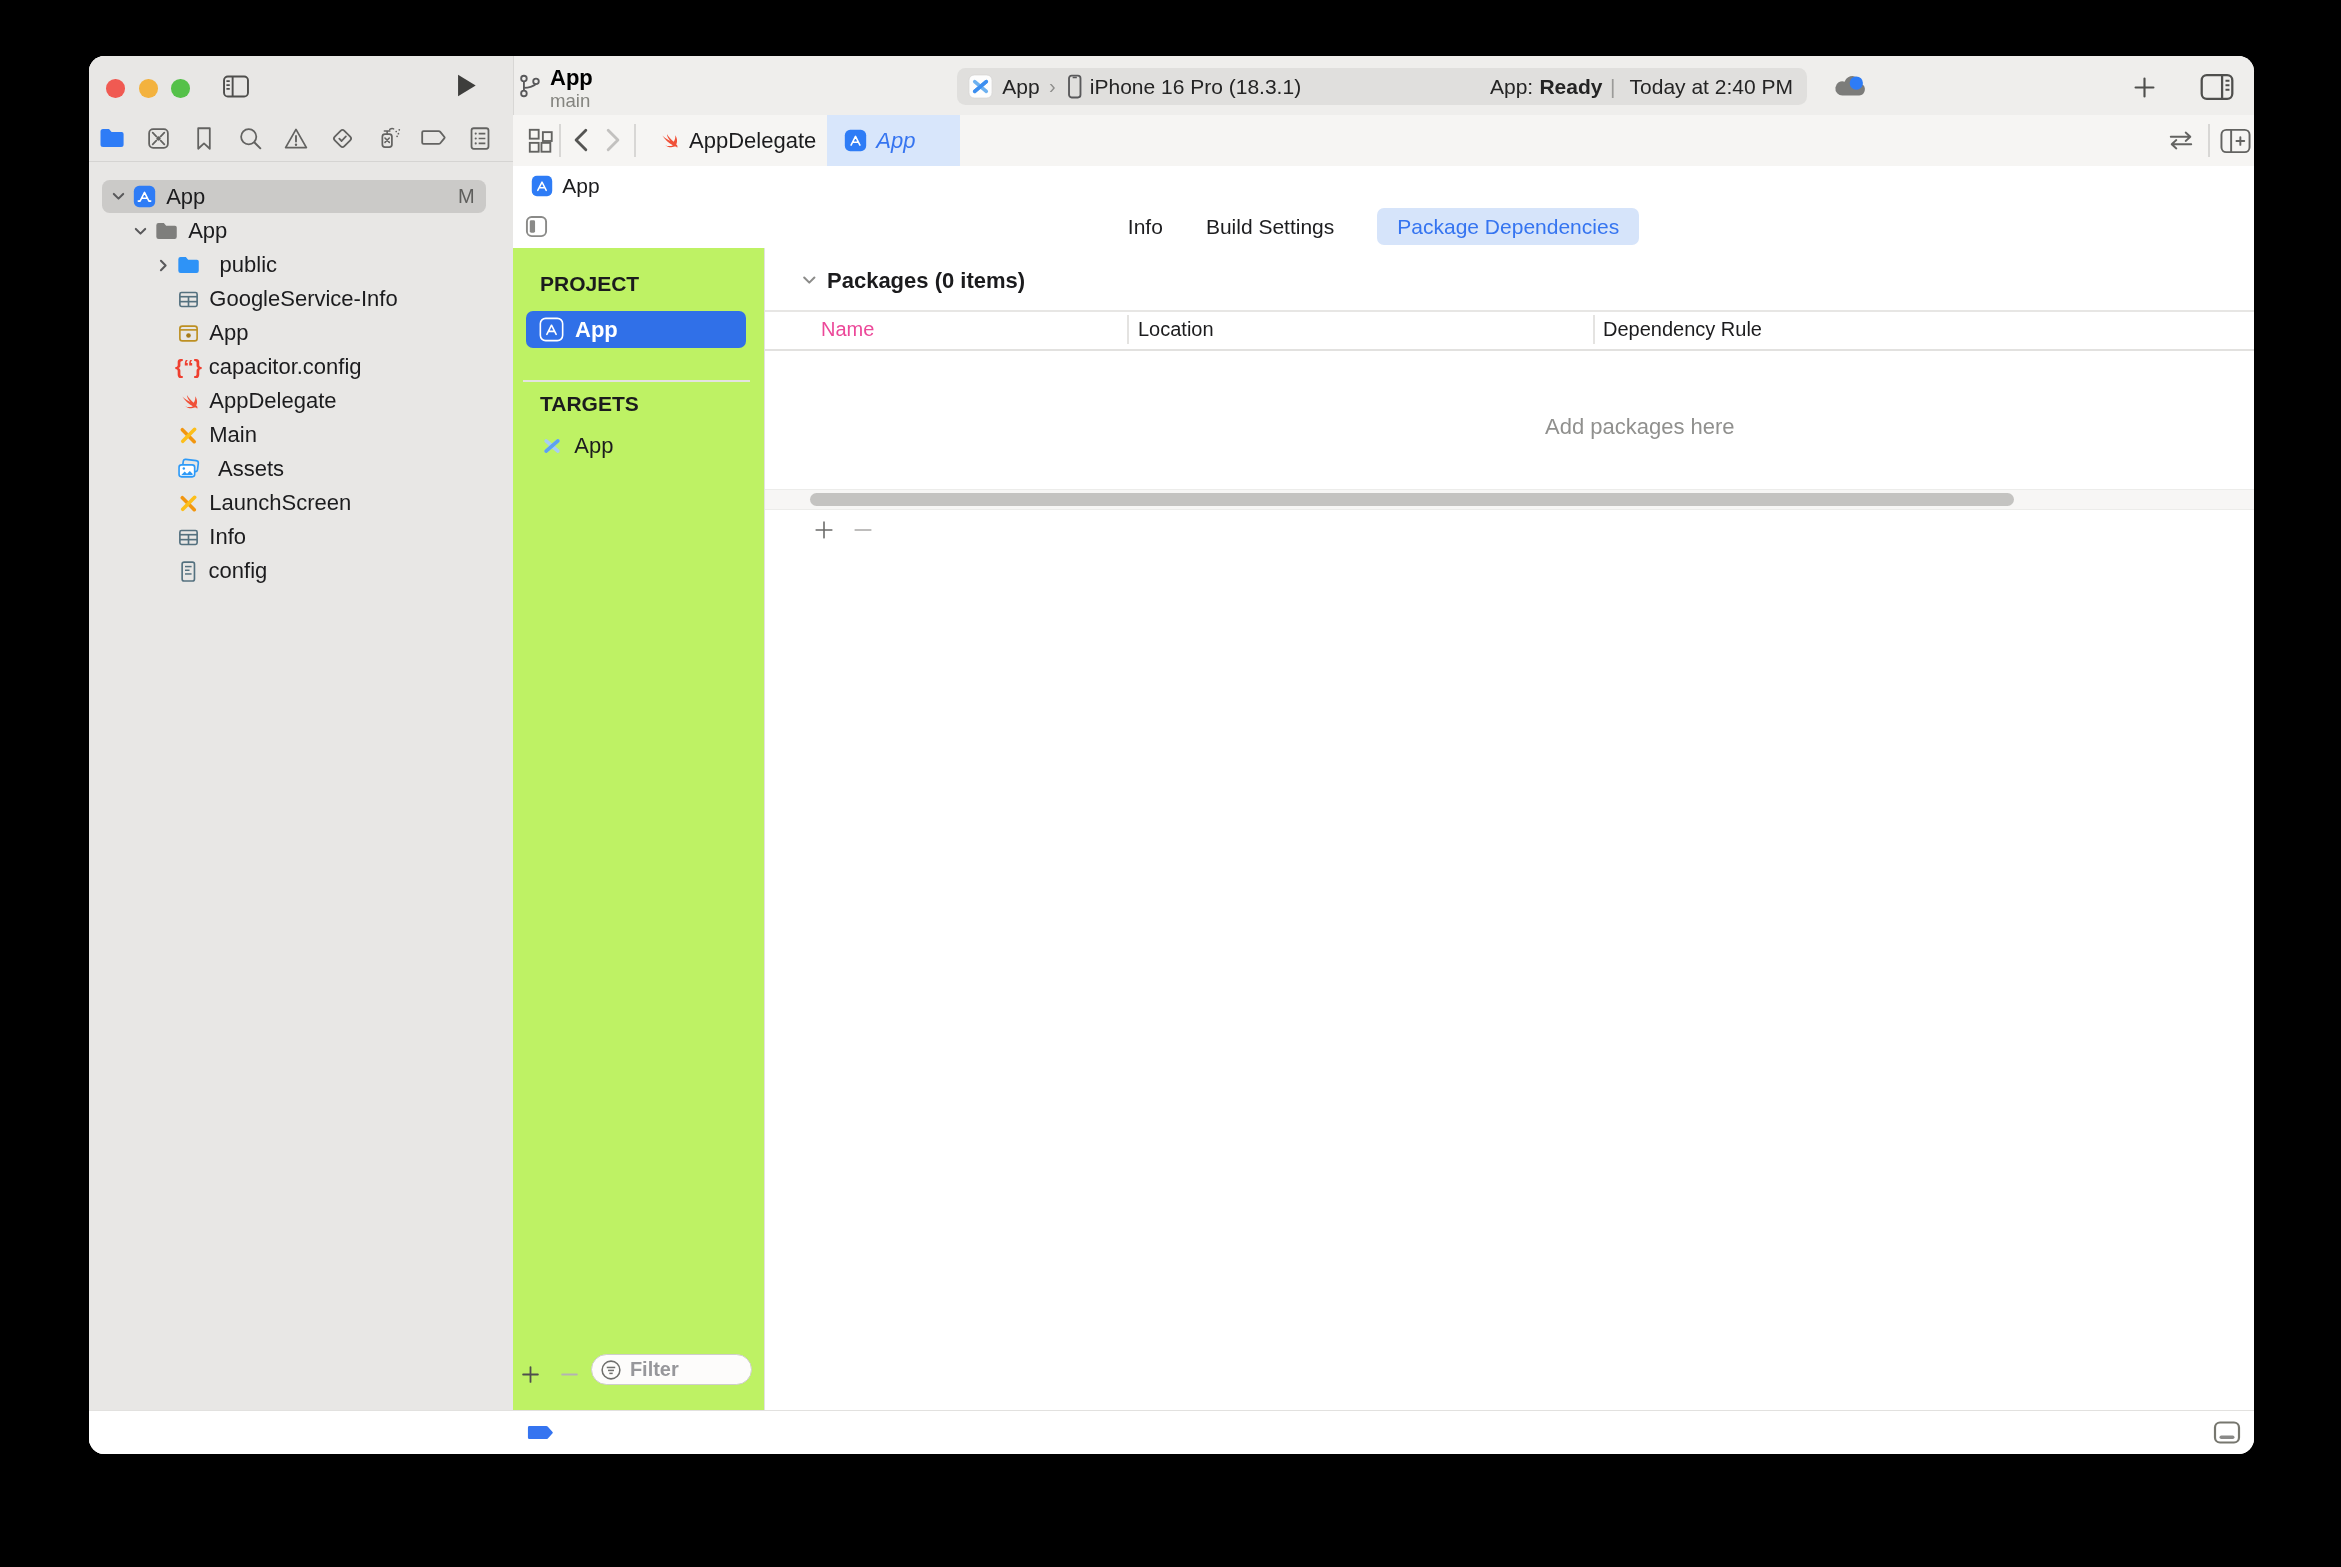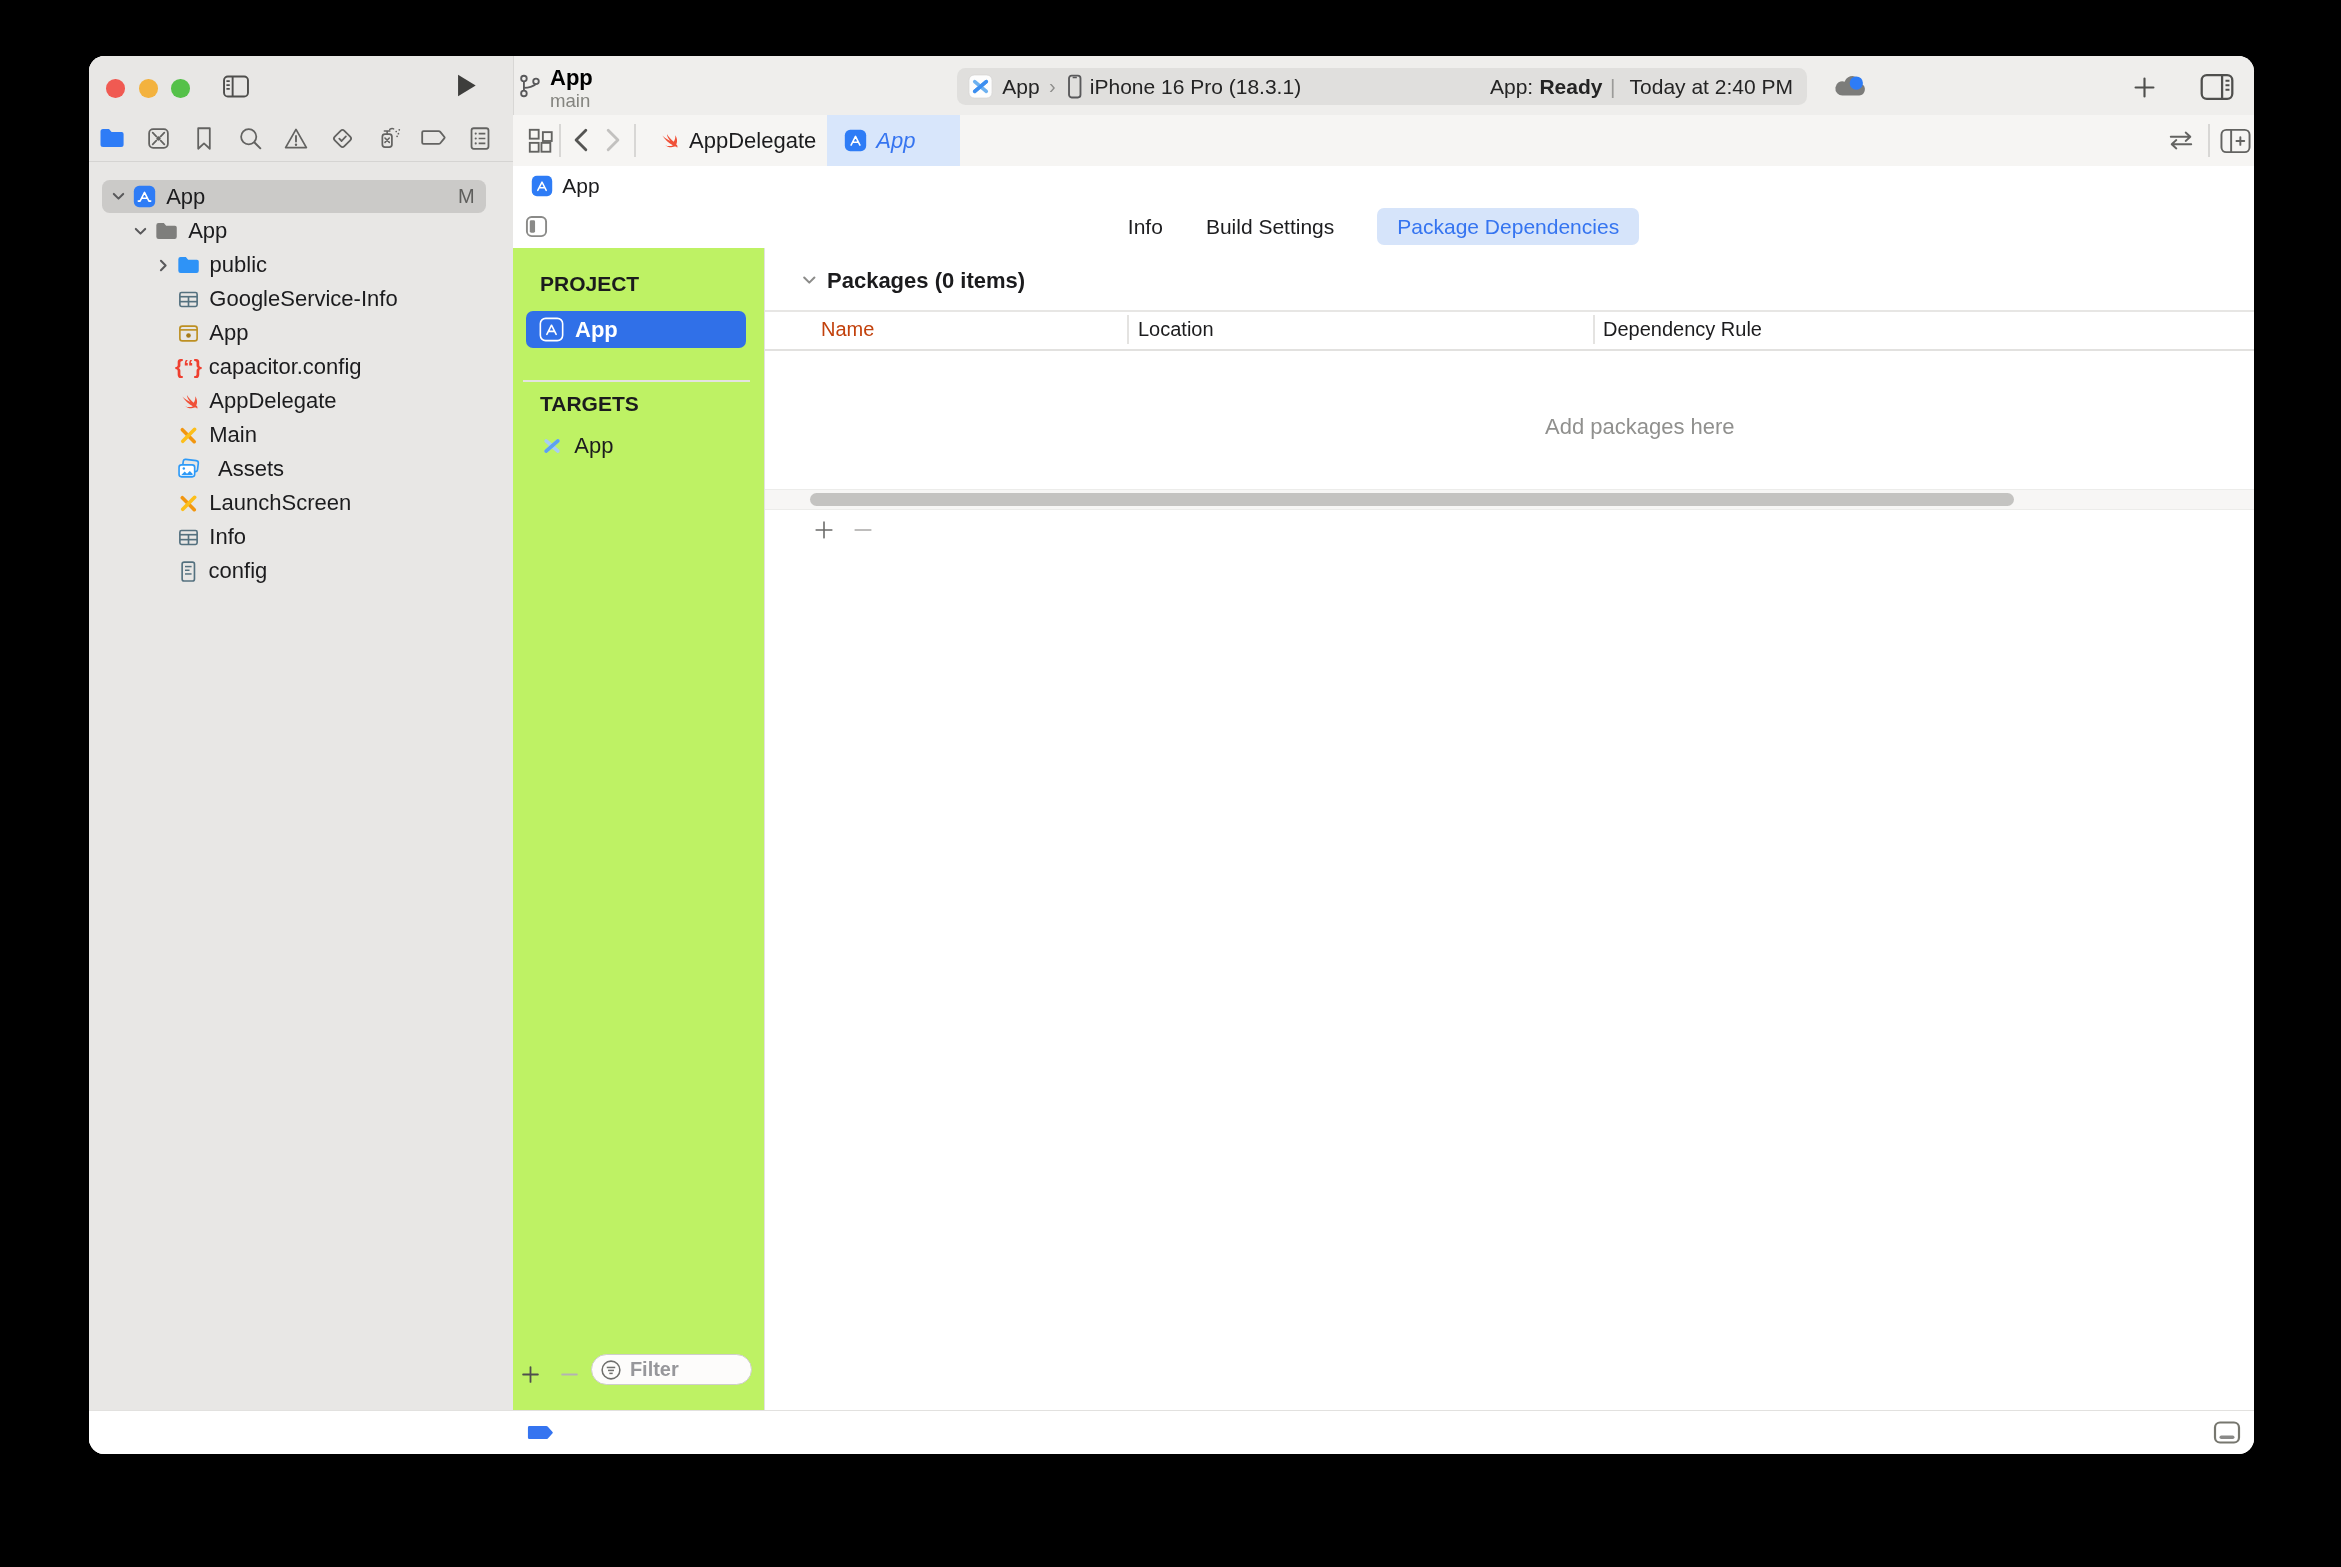--- a/index.html
+++ b/index.html
@@ -228,21 +228,21 @@
         <span style="margin-left:66px">
             <svg width="17" height="17" viewBox="0 0 20 20">
               <path d="M7 4.5 l5.5 5.5 L7 15.5" fill="none" stroke="#59595b" stroke-width="2.4" stroke-linecap="round" stroke-linejoin="round"></path>
             </svg>
           </span>
         <span style="margin-left:4.6px">
             <svg width="23" height="20" viewBox="0 0 26 22">
               <path d="M1.5 4.5 q0-2.5 2.5-2.5 h6 l2.6 3 h10 q2 0 2 2 v10.5 q0 2.5-2.5 2.5 h-18 q-2.6 0-2.6-2.5 Z" fill="#2e93f7"></path>
             </svg>
           </span>
-        <span style="margin-left:10px">public</span>
+        <span style="margin-left:20px">public</span>
       </div>
 
       <div class="treerow" style="left:0;top:121px;width:424px">
         <span style="margin-left:88px">
             <svg width="23" height="23" viewBox="0 0 28 28">
               <rect x="3.5" y="5.5" width="21" height="17" rx="2" fill="none" stroke="#54717f" stroke-width="2"></rect>
               <line x1="3.5" y1="10.6" x2="24.5" y2="10.6" stroke="#54717f" stroke-width="2"></line>
               <line x1="3.5" y1="16.6" x2="24.5" y2="16.6" stroke="#54717f" stroke-width="2"></line>
               <line x1="14" y1="10.6" x2="14" y2="22.5" stroke="#54717f" stroke-width="2"></line>
             </svg>
@@ -498,21 +498,21 @@
 
   <div id="pkgarea">
     <span class="abs" style="left:35px;top:23px">
       <svg width="18.6" height="18.6" viewBox="0 0 20 20">
           <path d="M4.5 7 l5.5 5.5 L15.5 7" fill="none" stroke="#8c8c8a" stroke-width="2.2" stroke-linecap="round" stroke-linejoin="round"></path>
         </svg>
     </span>
     <span class="abs" style="left:62px;top:20px;font-size:22px;font-weight:bold;color:#1b1b1d">Packages (0 items)</span>
 
     <div class="hline" style="top:62px"></div>
-    <span class="abs" style="left:56px;top:70px;font-size:20px;color:#c2410c">Name</span>
+    <span class="abs" style="left:56px;top:70px;font-size:20px;color:#ec4899">Name</span>
     <div class="colsep" style="left:362px"></div>
     <span class="abs" style="left:373px;top:70px;font-size:20px;color:#1c1c1e">Location</span>
     <div class="colsep" style="left:828px"></div>
     <span class="abs" style="left:838px;top:70px;font-size:20px;color:#1c1c1e">Dependency Rule</span>
     <div class="hline" style="top:101px;background:#e2e1df"></div>
 
     <span class="abs" style="left:780px;top:166px;font-size:22px;color:#90908e">Add packages here</span>
 
     <div class="abs" style="left:0;top:241px;width:1489px;height:21px;background:#f7f6f5;border-top:1.5px solid #ececea;border-bottom:1.5px solid #ececea;box-sizing:border-box">
       <div class="abs" style="left:45px;top:3.1px;width:1204px;height:13px;background:#c4c3c1;border-radius:7px"></div>

